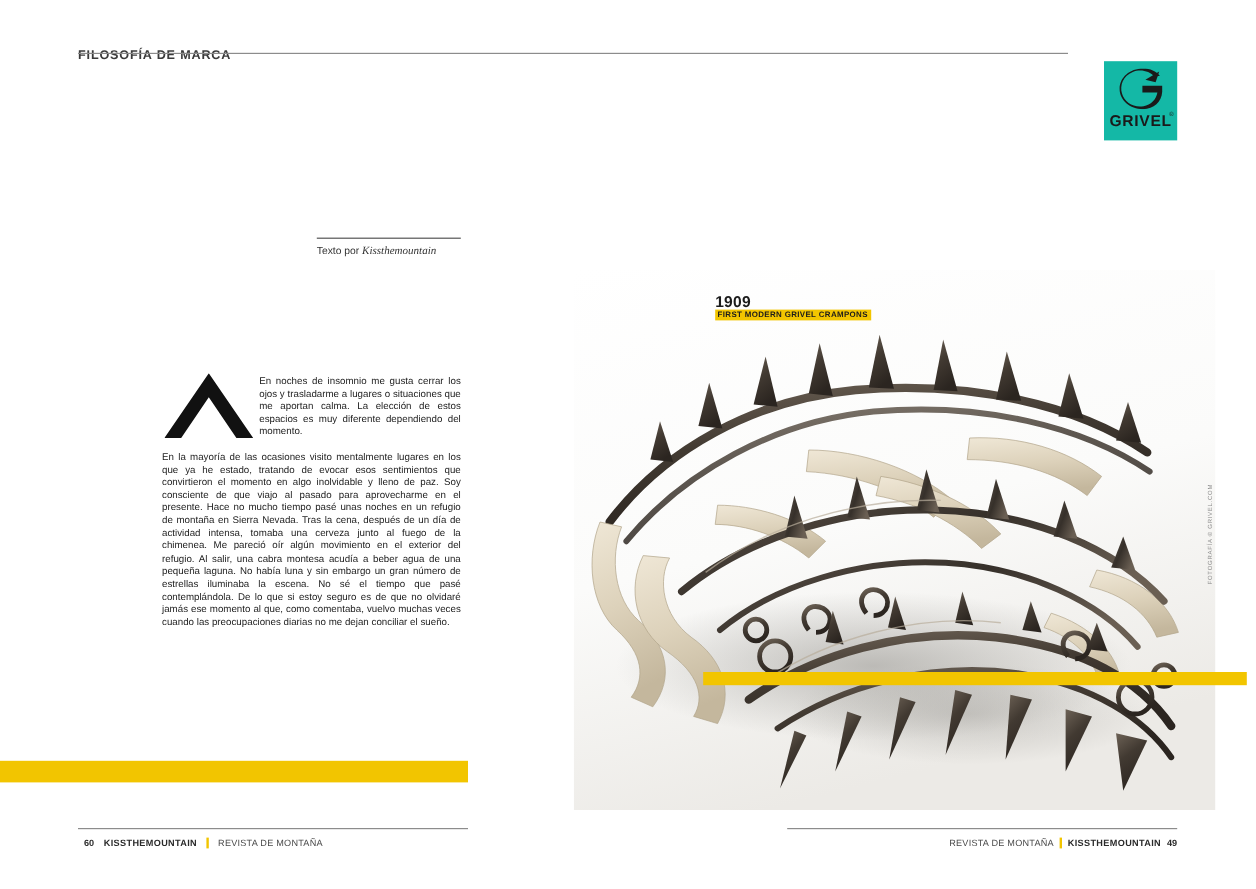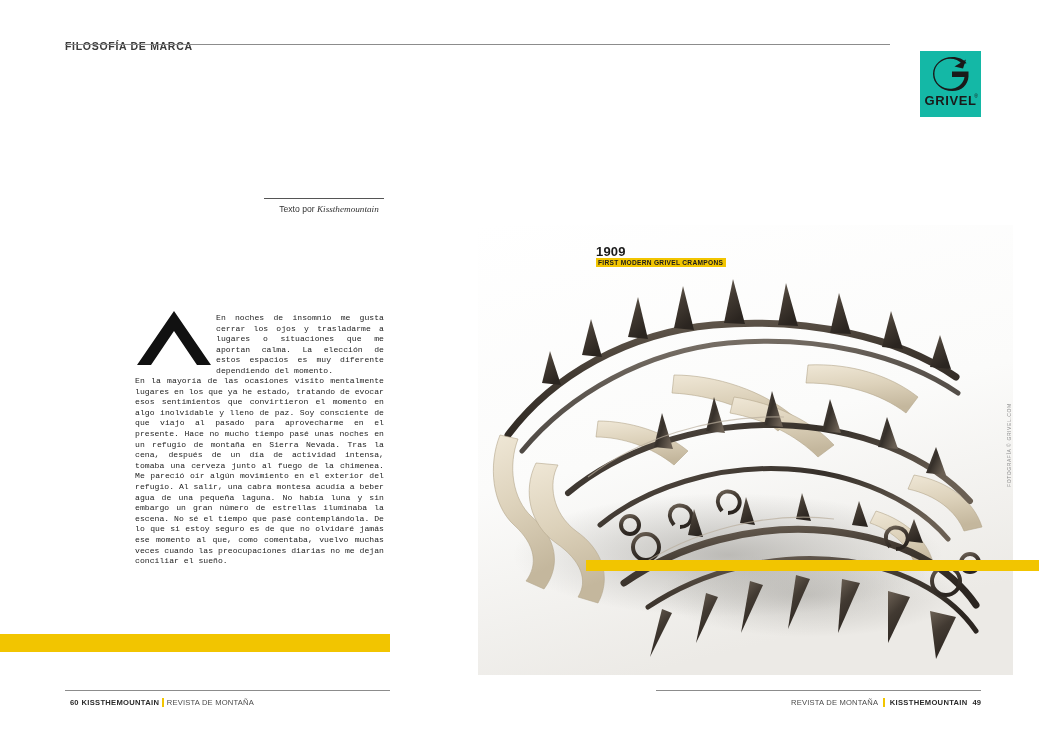--- a/index.html
+++ b/index.html
@@ -85,21 +85,21 @@
     top: 198px;
     width: 120px;
     height: 1px;
     background: #555;
   }
   .byline {
     position: absolute;
     left: 264px;
     top: 204px;
     width: 130px;
-    text-align: center;
+    text-align: left;
     font-size: 8.6px;
     color: #333;
   }
   .byline em {
     font-family: "Liberation Serif", serif;
     font-style: italic;
     font-size: 9.2px;
   }
 
   .chevron {
@@ -111,21 +111,20 @@
   }
   .chevron svg { display: block; }
 
   .para {
     position: absolute;
     font-size: 8.1px;
     line-height: 10.6px;
     color: #1c1c1c;
     text-align: justify;
     letter-spacing: 0.02px;
-    font-family: Liberation Mono, monospace;
   }
   .para-1 {
     left: 216px;
     top: 313px;
     width: 168px;
   }
   .para-2 {
     left: 135px;
     top: 376px;
     width: 249px;
@@ -209,21 +208,21 @@
     width: 325px;
     height: 1px;
     background: #8c8c8c;
   }
   .footer-left {
     position: absolute;
     left: 70px;
     top: 698px;
     display: flex;
     align-items: center;
-    gap: 3px;
+    gap: 8px;
     font-size: 7.6px;
     color: #2a2a2a;
   }
   .footer-right {
     position: absolute;
     right: 66px;
     top: 698px;
     display: flex;
     align-items: center;
     gap: 5px;

